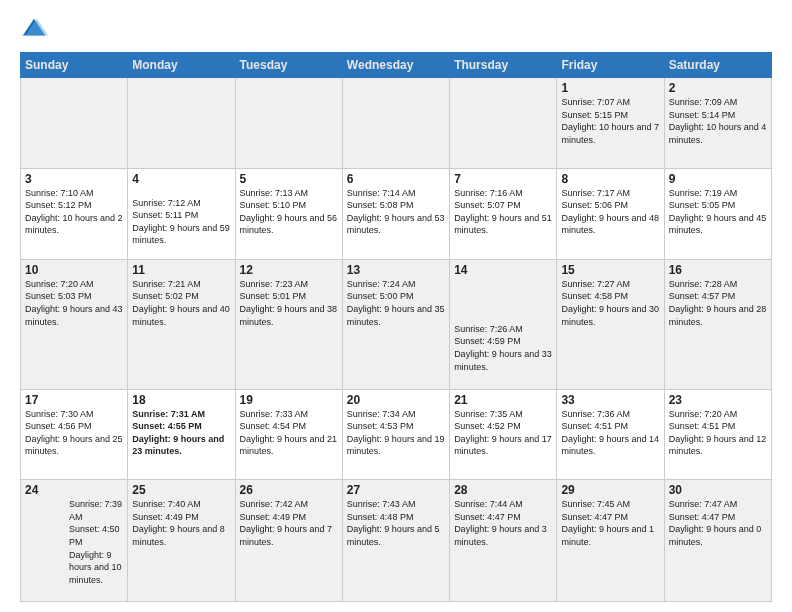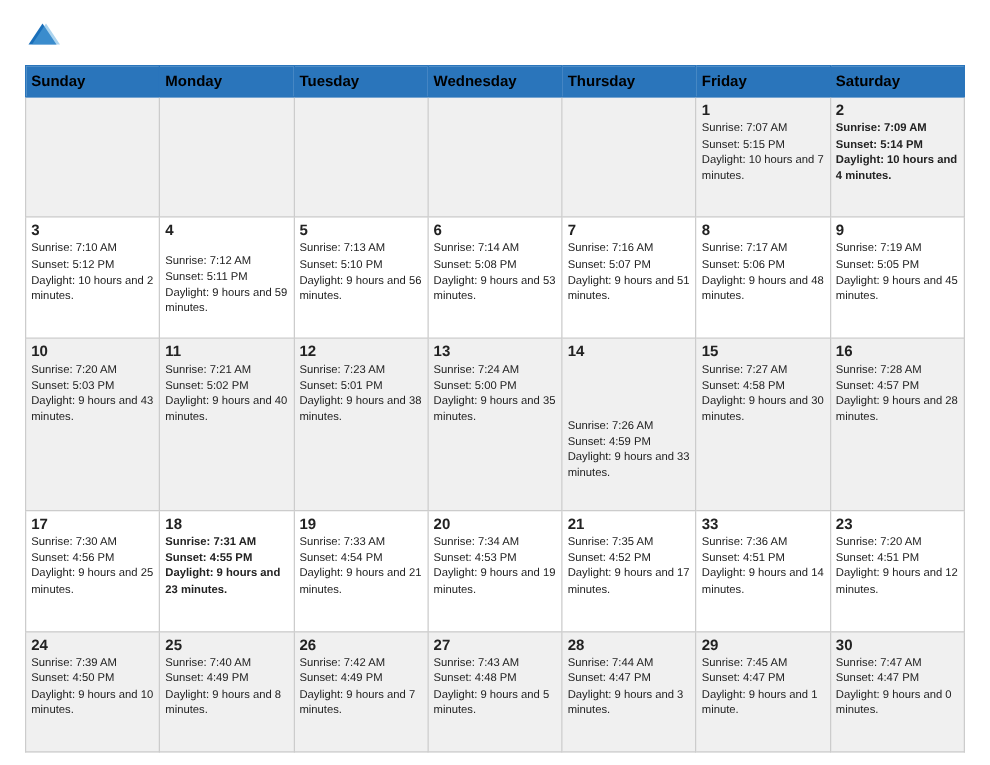--- a/index.html
+++ b/index.html
@@ -62,21 +62,21 @@
     }
     .calendar {
       flex: 1;
       border: 1px solid #ccc;
       border-collapse: collapse;
       width: 100%;
       table-layout: fixed;
     }
     .calendar th {
       background-color: #2a75bb;
-      color: #000000;
+      color: #e5e5e5;
       font-size: 12px;
       font-weight: bold;
       padding: 5px 4px;
       text-align: left;
       border: 1px solid #2a75bb;
     }
     .calendar td {
       vertical-align: top;
       font-size: 9.5px;
       color: #222;
@@ -150,21 +150,21 @@
           <td class="empty"></td>
           <td class="empty"></td>
           <td>
             <span class="day-num">1</span>
             <div class="day-info" style="white-space: pre-line;">Sunrise: 7:07 AM
 Sunset: 5:15 PM
 Daylight: 10 hours and 7 minutes.</div>
           </td>
           <td>
             <span class="day-num">2</span>
-            <div class="day-info" style="white-space: pre-line; font-weight: bold;">Sunrise: 7:09 AM
+            <div class="day-info" style="white-space: pre-line;">Sunrise: 7:09 AM
 Sunset: 5:14 PM
 Daylight: 10 hours and 4 minutes.</div>
           </td>
         </tr>
         <tr>
           <td>
             <span class="day-num">3</span>
             <div class="day-info" style="white-space: pre-line;">Sunrise: 7:10 AM
 Sunset: 5:12 PM
 Daylight: 10 hours and 2 minutes.</div>
@@ -290,21 +290,21 @@
           <td>
             <span class="day-num">23</span>
             <div class="day-info" style="white-space: pre-line;">Sunrise: 7:20 AM
 Sunset: 4:51 PM
 Daylight: 9 hours and 12 minutes.</div>
           </td>
         </tr>
         <tr>
           <td>
             <span class="day-num">24</span>
-            <div class="day-info" style="white-space: pre-line;">Sunrise: 7:39 AM
+            <div class="day-info" style="white-space: pre-line; margin-left: 44px;">Sunrise: 7:39 AM
 Sunset: 4:50 PM
 Daylight: 9 hours and 10 minutes.</div>
           </td>
           <td>
             <span class="day-num">25</span>
             <div class="day-info" style="white-space: pre-line;">Sunrise: 7:40 AM
 Sunset: 4:49 PM
 Daylight: 9 hours and 8 minutes.</div>
           </td>
           <td>

